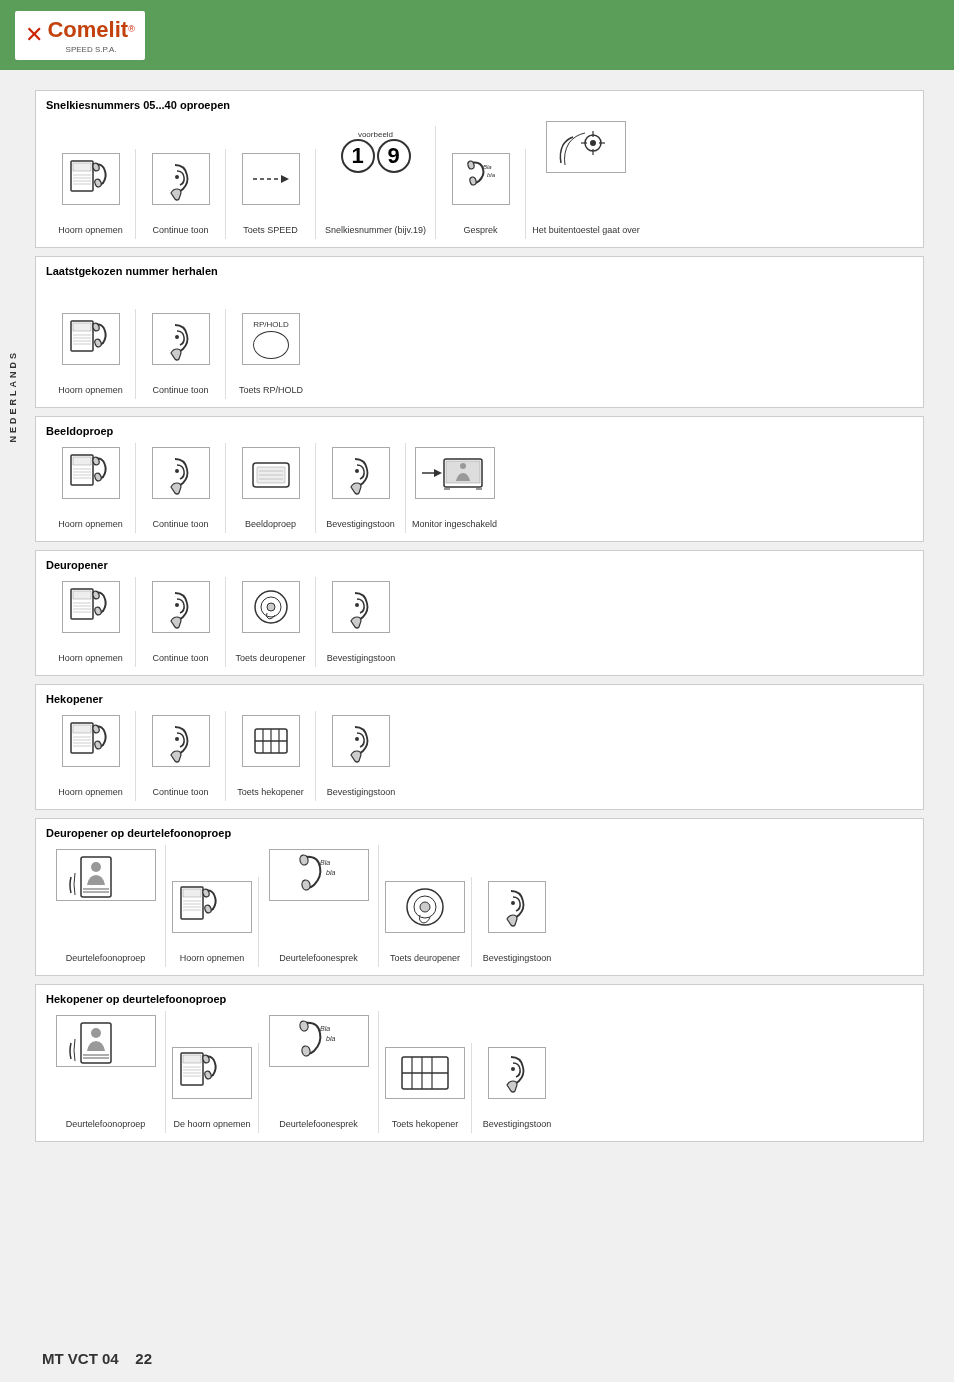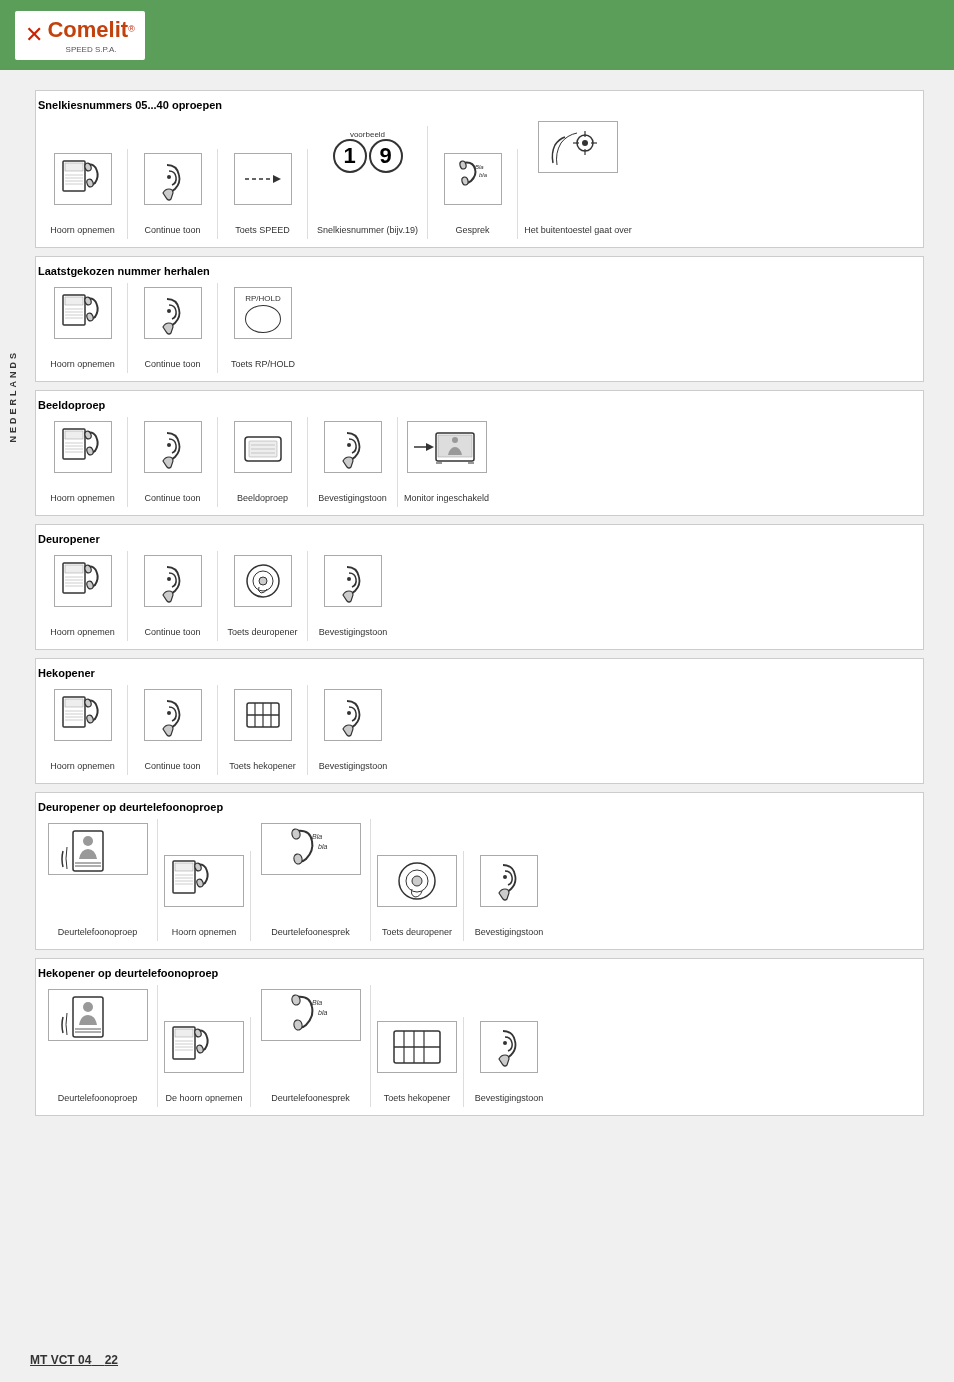--- a/index.html
+++ b/index.html
@@ -52,21 +52,21 @@
     .main-content {
       flex: 1;
       padding: 20px 30px 20px 35px;
       position: relative;
     }
 
     .section {
       background: white;
       border: 1px solid #ccc;
       margin-bottom: 8px;
-      padding: 8px 2px;
+      padding: 8px 10px;
     }
     .section-title {
       font-weight: bold;
       font-size: 11px;
       margin-bottom: 6px;
     }
     .steps-row {
       display: flex;
       align-items: flex-end;
       gap: 0;
@@ -84,25 +84,24 @@
     }
     .step-label {
       font-size: 9px;
       text-align: center;
       margin-top: 20px;
       color: #333;
       white-space: nowrap;
     }
 
     .footer {
-      padding: 15px 30px;
-      font-size: 12px;
+      padding: 15px 42px;
+      font-size: 15px;
       font-weight: bold;
       color: #333;
-      text-decoration: underline;
     }
 
     
     .phone-icon-box {
       border: 1px solid #aaa;
       width: 58px;
       height: 52px;
       display: flex;
       align-items: center;
       justify-content: center;
@@ -279,21 +278,21 @@
               <path d="M18 8 Q28 8 30 18 Q32 26 26 32 Q22 36 18 34" fill="none" stroke="#333" stroke-width="1.8"></path>
               <path d="M20 14 Q26 14 27 20 Q28 26 23 28" fill="none" stroke="#333" stroke-width="1.5"></path>
               <path d="M14 36 Q16 32 20 32 Q24 32 24 36 L22 42 Q20 44 18 42 Z" fill="#ccc" stroke="#333" stroke-width="1.2"></path>
               <circle cx="20" cy="20" r="2" fill="#333"></circle>
             </svg>
           </div>
           <div class="step-label">Continue toon</div>
         </div>
 
         <div class="step">
-          <div class="phone-icon-box" style="flex-direction:column; padding:2px;">
+          <div class="phone-icon-box" style="flex-direction:column; padding:2px;margin-top:26px;">
             <div style="font-size:8px; color:#333; text-align:center;">RP/HOLD</div>
             <div style="width:36px; height:28px; border:1.5px solid #333; border-radius:50%; margin-top:2px;"></div>
           </div>
           <div class="step-label">Toets RP/HOLD</div>
         </div>
 
       </div>
     </div>
 
     <div class="section">

